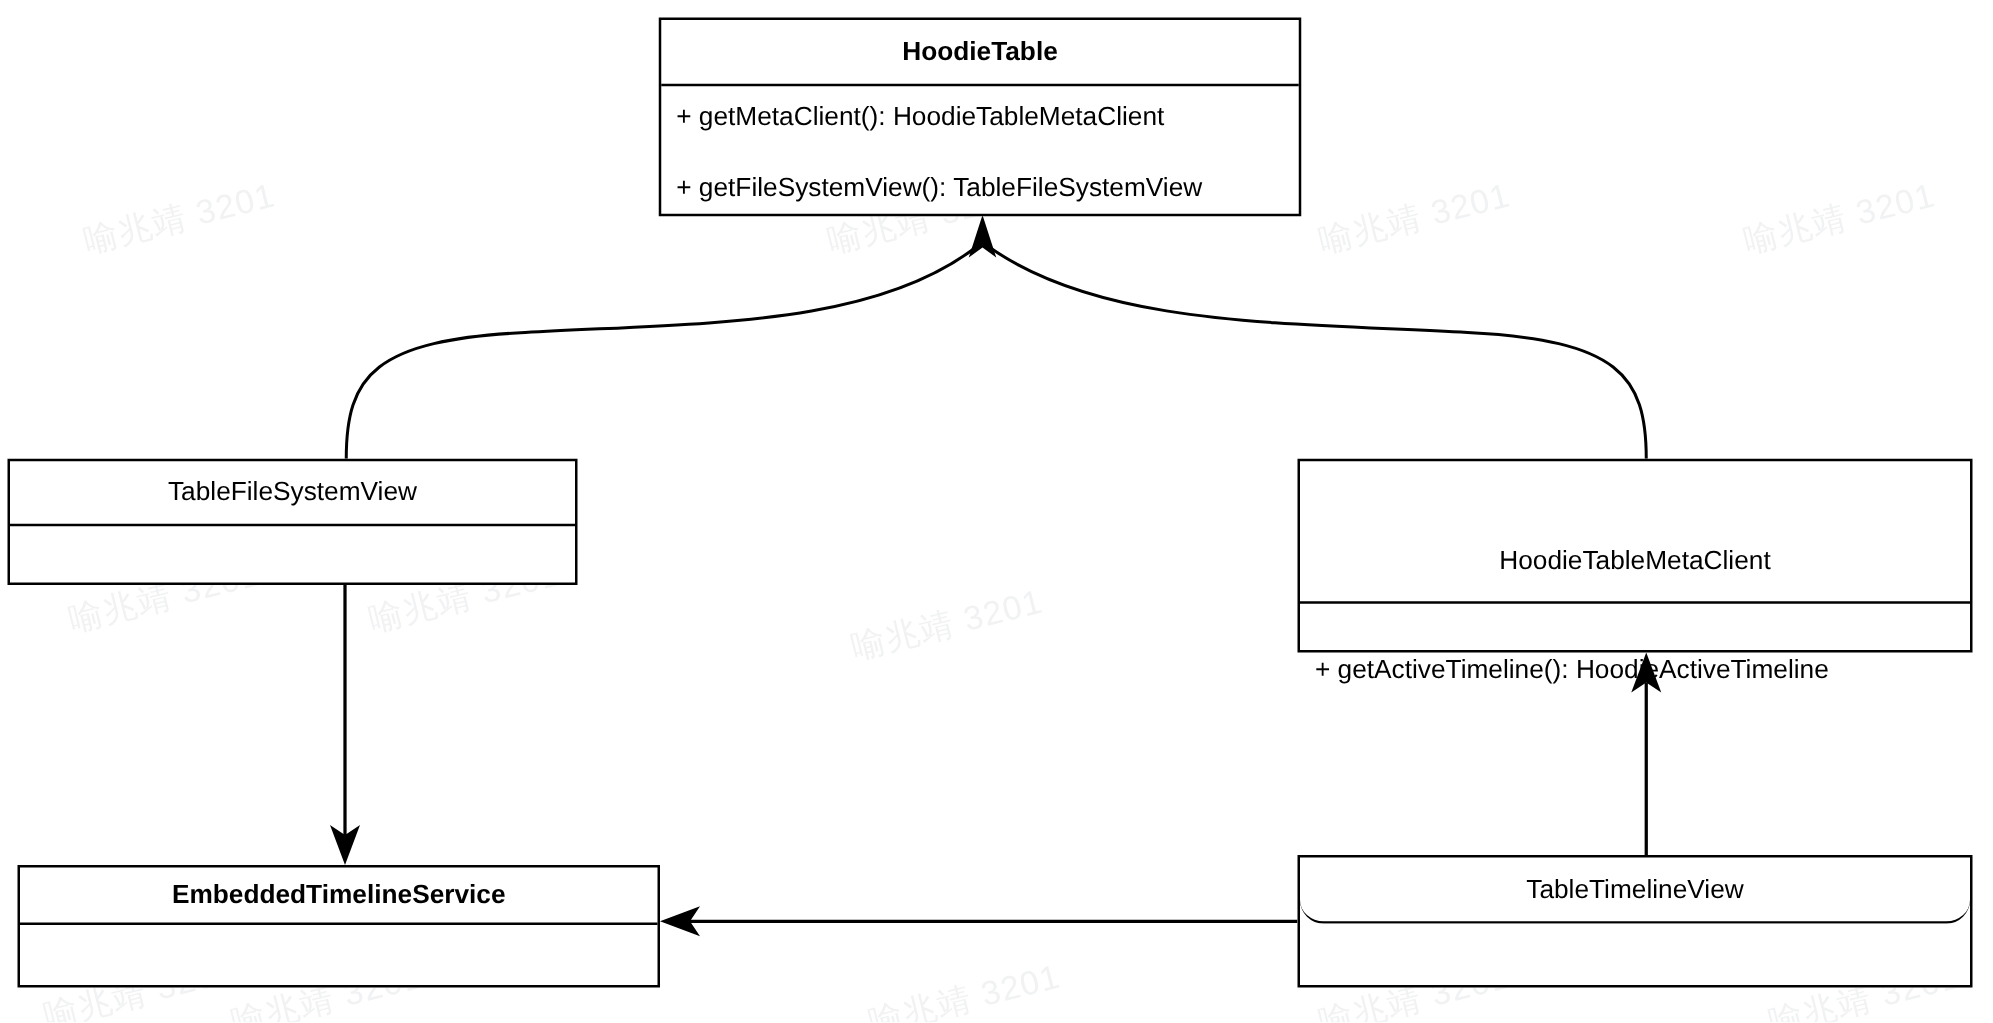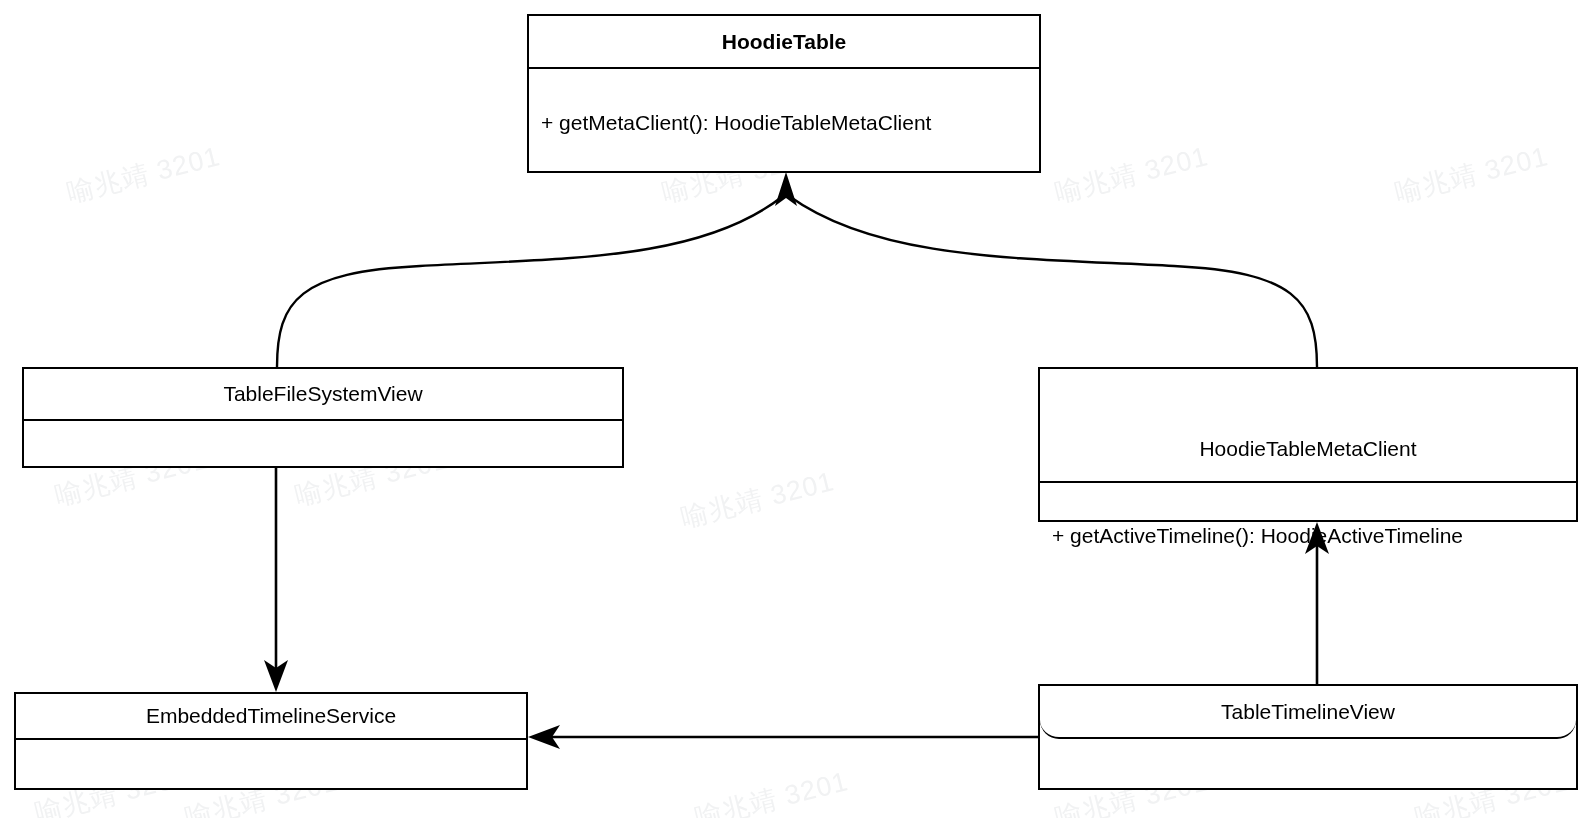--- a/index.html
+++ b/index.html
@@ -78,30 +78,30 @@
     white-space: nowrap;
     line-height: 1.0;
   }
   .uml-body.empty { }
 
   
   #class-hoodietable            { left: 527px; top: 14px;  width: 514px; height: 159px; }
   #class-hoodietable .uml-header{ height: 53px; font-weight: bold; }
   #class-hoodietable .uml-body  { height: 102px; padding-top: 4px; gap: 36px; }
 
-  #class-tablefilesystemview            { left: 22px;  top: 367px; width: 602px; height: 101px; }
+  #class-tablefilesystemview            { left: 6px;  top: 367px; width: 456px; height: 101px; }
   #class-tablefilesystemview .uml-header{ height: 52px; }
   #class-tablefilesystemview .uml-body  { height: 45px; }
 
   #class-hoodietablemetaclient            { left: 1038px; top: 367px; width: 540px; height: 155px; }
   #class-hoodietablemetaclient .uml-header{ height: 66px; margin-top: 48px; }
   #class-hoodietablemetaclient .uml-body  { height: 100px; padding-top: 4px; gap: 40px; }
 
   #class-embeddedtimelineservice            { left: 14px;  top: 692px; width: 514px; height: 98px; }
-  #class-embeddedtimelineservice .uml-header{ height: 46px; }
+  #class-embeddedtimelineservice .uml-header{ height: 46px; font-weight: bold; }
   #class-embeddedtimelineservice .uml-body  { height: 48px; }
 
   #class-tabletimelineview            { left: 1038px; top: 684px; width: 540px; height: 106px; }
   #class-tabletimelineview .uml-header{ height: 53px; border-radius: 19px; }
   #class-tabletimelineview .uml-body  { height: 49px; }
 </style>
 </head>
 <body>
 
 <div id="canvas">
@@ -147,20 +147,21 @@
     <path d="M 1317 522 L 1329 554 L 1317 546 L 1305 554 Z" fill="#000000"></path>
 
     <line x1="1038" y1="737" x2="552" y2="737" stroke="#000000" stroke-width="2.6"></line>
     <path d="M 528 737 L 560 725 L 552 737 L 560 749 Z" fill="#000000"></path>
   </svg>
 
   <div class="uml-class" id="class-hoodietable">
     <div class="uml-header">HoodieTable</div>
     <div class="uml-body">
       <div class="uml-member">+ getMetaClient(): HoodieTableMetaClient</div>
+      <div class="uml-member">+ getFileSystemView(): TableFileSystemView</div>
     </div>
   </div>
 
   <div class="uml-class" id="class-tablefilesystemview">
     <div class="uml-header">TableFileSystemView</div>
     <div class="uml-body empty"></div>
   </div>
 
   <div class="uml-class" id="class-hoodietablemetaclient">
     <div class="uml-header">HoodieTableMetaClient</div>

